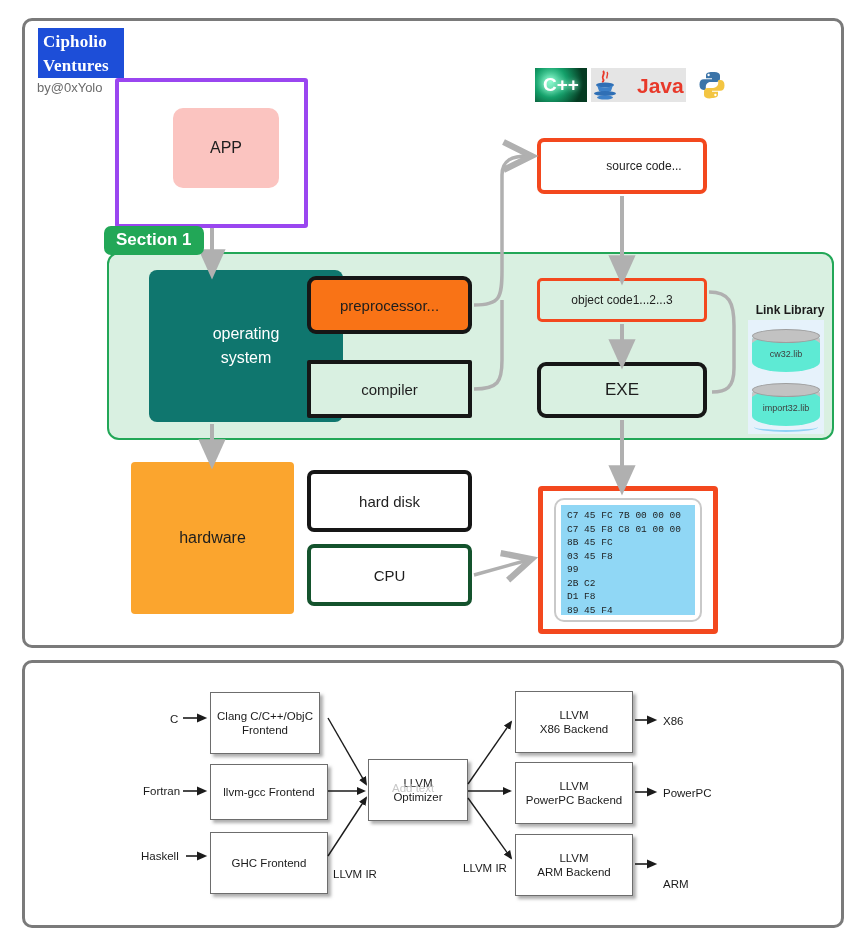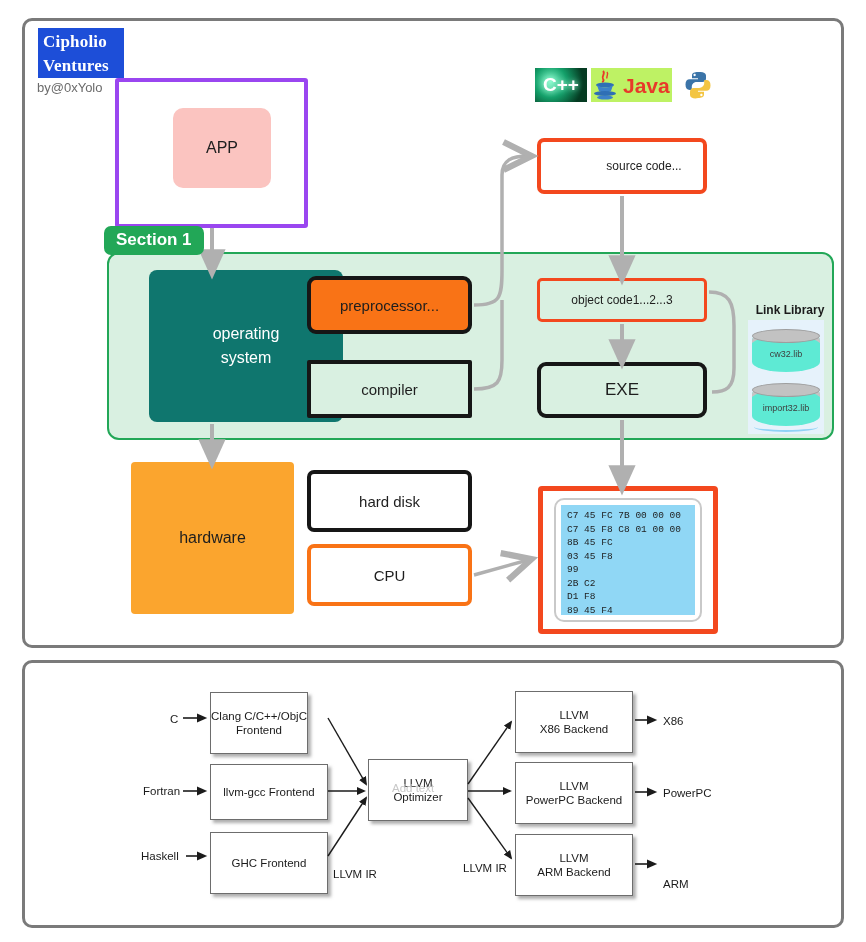--- a/index.html
+++ b/index.html
@@ -67,21 +67,21 @@
     left: 115px; top: 78px;
     width: 193px; height: 150px;
     border: 4px solid #9a46f0;
     border-radius: 3px;
     background: #ffffff;
     box-sizing: border-box;
   }
   #app-box {
     position: absolute;
     left: 173px; top: 108px;
-    width: 98px; height: 80px;
+    width: 106px; height: 80px;
     background: #fbc4c0;
     border-radius: 10px;
     font-size: 16px;
   }
 
   
   #section-badge {
     position: absolute;
     left: 104px; top: 226px;
     padding: 4px 12px 5px 12px;
@@ -221,21 +221,21 @@
   #hard-disk-box {
     left: 307px; top: 470px; width: 165px; height: 62px;
     background: #ffffff;
     border: 4px solid #161616;
     border-radius: 7px;
     font-size: 15px;
   }
   #cpu-box {
     left: 307px; top: 544px; width: 165px; height: 62px;
     background: #ffffff;
-    border: 4px solid #f97316;
+    border: 4px solid #14532d;
     border-radius: 7px;
     font-size: 15px;
   }
 
   
   #machine-code-frame {
     position: absolute;
     left: 538px; top: 486px;
     width: 180px; height: 148px;
     border: 5px solid #f3481e;
@@ -280,23 +280,23 @@
       radial-gradient(circle at 30% 40%, #7df9c7 0%, #14a06a 38%, #053b22 78%),
       #042d1b;
     display: flex; align-items: center; justify-content: center;
     color: #ffffff;
     font-weight: bold;
     font-size: 19px;
     font-family: "Liberation Sans", sans-serif;
     text-shadow: 0 0 6px #b9ffe4;
   }
   #logo-java {
-    display: flex; align-items: center; gap: 4px;
+    display: flex; align-items: center; gap: 18px;
     height: 34px;
-    background: #bef264;
+    background: #e5e5e5;
     padding: 0 2px;
   }
   #logo-java-cup { position: relative; width: 26px; height: 32px; }
   #logo-java-text {
     color: #e8392a;
     font-family: "Liberation Sans", sans-serif;
     font-weight: bold;
     font-size: 21px;
     line-height: 21px;
   }
@@ -450,21 +450,21 @@
 
     <line x1="474" y1="575" x2="528" y2="560" stroke="#b0b0b0" stroke-width="3.5" marker-end="url(#ah-gray-open)"></line>
   </svg>
 
   <div class="panel" id="panel-bottom"></div>
 
   <div class="llvm-label" style="left:170px; top:713px;">C</div>
   <div class="llvm-label" style="left:143px; top:785px;">Fortran</div>
   <div class="llvm-label" style="left:141px; top:850px;">Haskell</div>
 
-  <div class="llvm-node" style="left:210px; top:692px; width:98px; height:62px;">
+  <div class="llvm-node" style="left:210px; top:692px; width:110px; height:62px;">
     <div>
       <div>Clang C/C++/ObjC</div>
       <div>Frontend</div>
     </div>
   </div>
   <div class="llvm-node" style="left:210px; top:764px; width:118px; height:56px;">llvm-gcc Frontend</div>
   <div class="llvm-node" style="left:210px; top:832px; width:118px; height:62px;">GHC Frontend</div>
 
   <div class="llvm-node" style="left:368px; top:759px; width:100px; height:62px;">
     <div>

